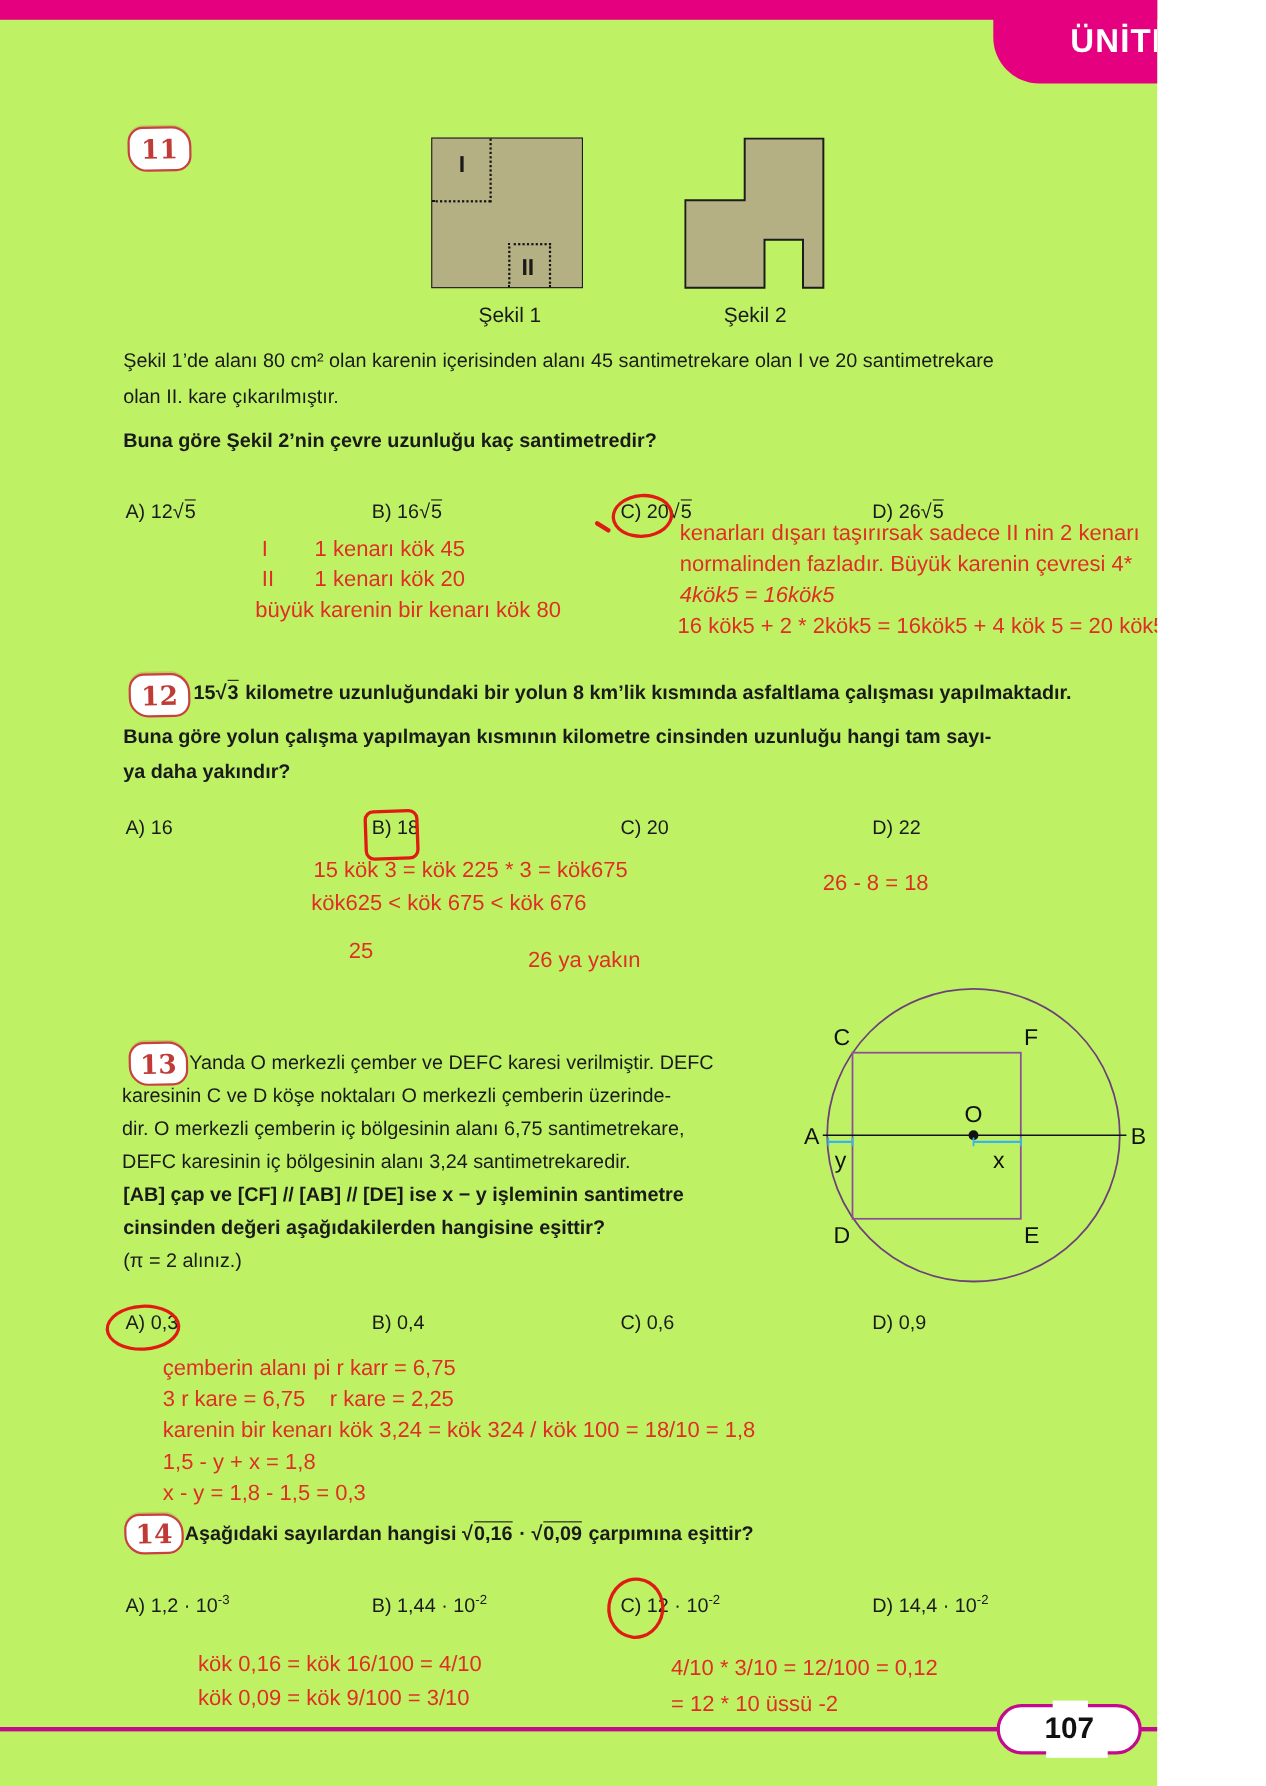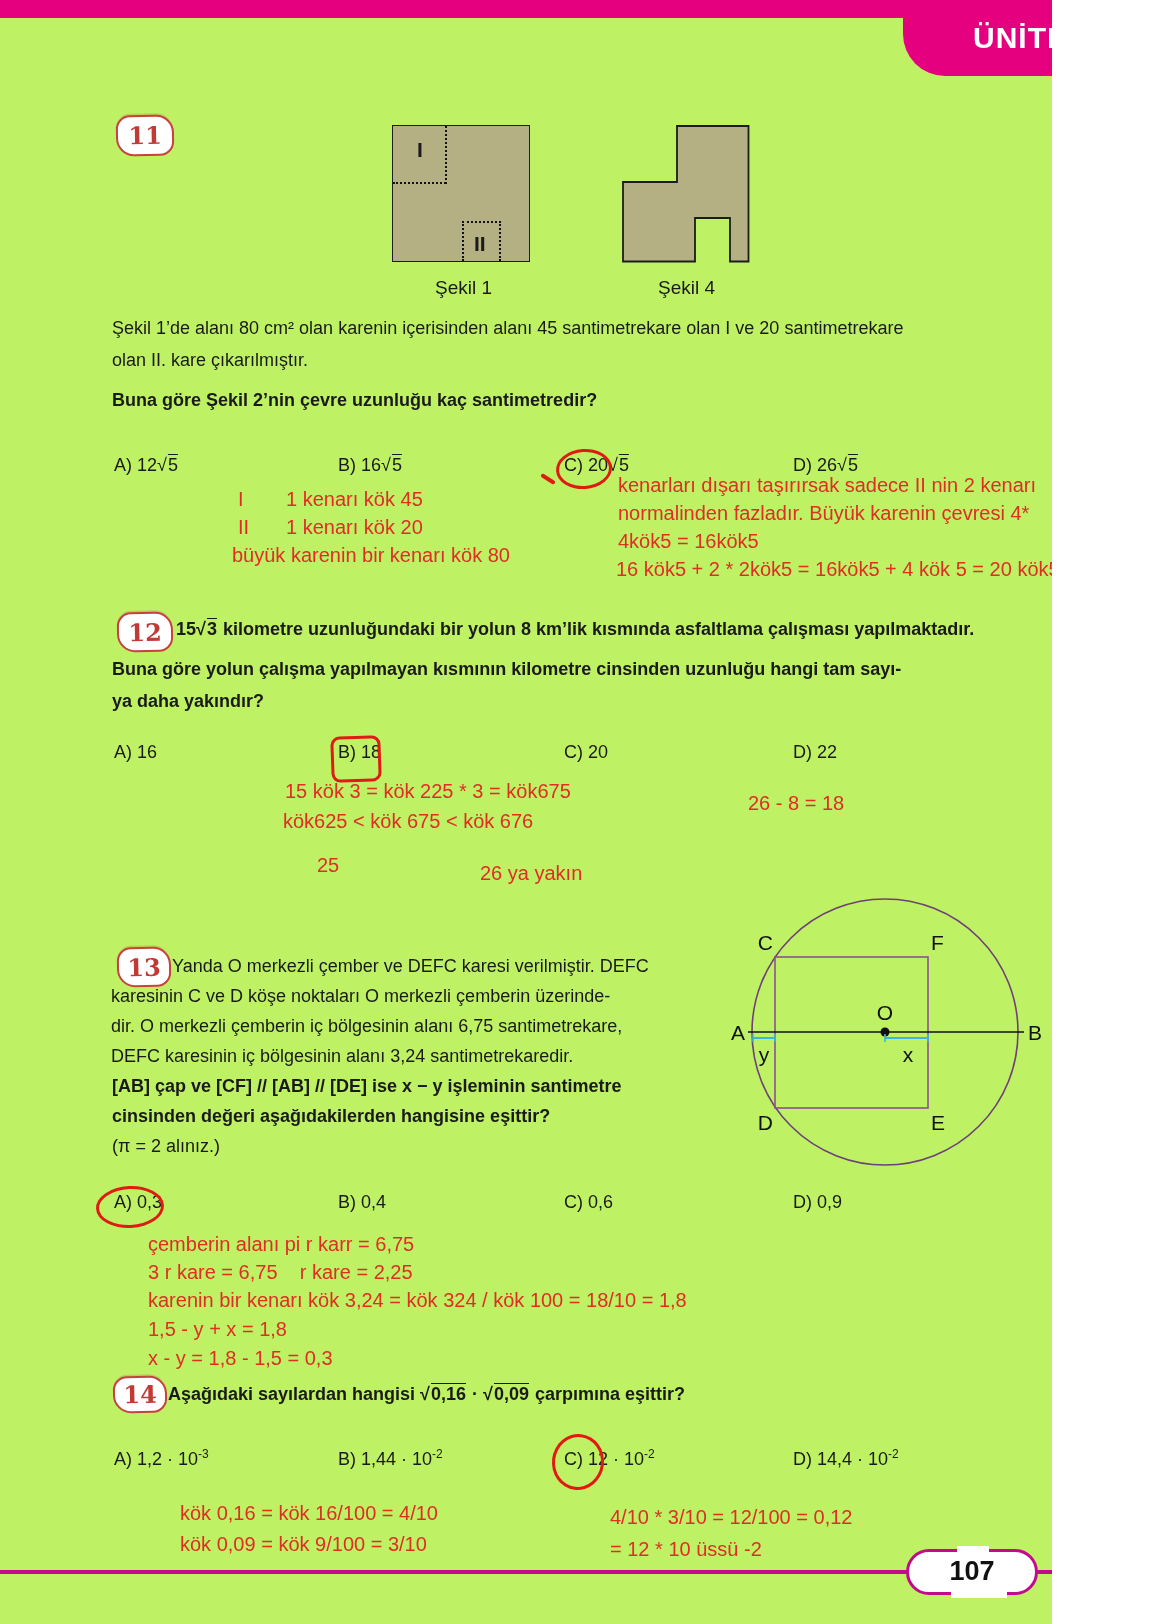--- a/index.html
+++ b/index.html
@@ -77,21 +77,21 @@
     <span class="boxII">
       <span class="lblII">II</span>
     </span>
   </div>
 
   <svg class="abs" style="left:622px;top:125px;" width="128" height="138" viewBox="0 0 128 138">
     <polygon points="55,1 126.5,1 126.5,136.5 108,136.5 108,93 73,93 73,136.5 1,136.5 1,57 55,57" fill="#b4b083" stroke="#1c1c1c" stroke-width="1.8"></polygon>
   </svg>
 
   <div class="abs cap" style="left:435px;top:277px;">Şekil 1</div>
-  <div class="abs cap" style="left:658px;top:277px;">Şekil 4</div>
+  <div class="abs cap" style="left:658px;top:277px;">Şekil 2</div>
 
   <div class="abs t" style="left:112px;top:317px;">Şekil 1’de alanı 80 cm² olan karenin içerisinden alanı 45 santimetrekare olan I ve 20 santimetrekare</div>
   <div class="abs t" style="left:112px;top:349px;">olan II. kare çıkarılmıştır.</div>
   <div class="abs t b" style="left:112px;top:389px;text-align:right;">Buna göre Şekil 2’nin çevre uzunluğu kaç santimetredir?</div>
 
   <div class="abs opt" style="left:114px;top:455px;">
     <span>A) 12</span><span class="sq"><span>√</span><span class="rd">5</span></span>
   </div>
   <div class="abs opt" style="left:338px;top:455px;">
     <span>B) 16</span><span class="sq"><span>√</span><span class="rd">5</span></span>
@@ -106,21 +106,21 @@
   <div class="abs" style="left:540px;top:477px;width:16px;height:4px;background:var(--mark);transform:rotate(32deg);border-radius:3px;"></div>
 
   <div class="abs red" style="left:238px;top:488px;">I</div>
   <div class="abs red" style="left:286px;top:488px;">1 kenarı kök 45</div>
   <div class="abs red" style="left:238px;top:516px;">II</div>
   <div class="abs red" style="left:286px;top:516px;">1 kenarı kök 20</div>
   <div class="abs red" style="left:232px;top:544px;">büyük karenin bir kenarı kök 80</div>
 
   <div class="abs red" style="left:618px;top:474px;">kenarları dışarı taşırırsak sadece II nin 2 kenarı</div>
   <div class="abs red" style="left:618px;top:502px;">normalinden fazladır. Büyük karenin çevresi 4*</div>
-  <div class="abs red" style="left:618px;top:530px;">4kök5 = 16kök5</div>
+  <div class="abs red" style="left:618px;top:530px;font-style:italic;">4kök5 = 16kök5</div>
   <div class="abs red" style="left:616px;top:558px;">16 kök5 + 2 * 2kök5 = 16kök5 + 4 kök 5 = 20 kök5</div>
 
   <div class="abs qbadge" style="left:117px;top:612px;width:52px;height:36px;">
     <span>12</span>
   </div>
   <div class="abs t" style="left:176px;top:618px;font-weight:bold;">
     <span>15</span><span class="sq"><span>√</span><span class="rd">3</span></span><span> kilometre uzunluğundaki bir yolun 8 km’lik kısmında asfaltlama çalışması yapılmaktadır.</span>
   </div>
   <div class="abs t b" style="left:112px;top:658px;">Buna göre yolun çalışma yapılmayan kısmının kilometre cinsinden uzunluğu hangi tam sayı-</div>
   <div class="abs t b" style="left:112px;top:690px;">ya daha yakındır?</div>

